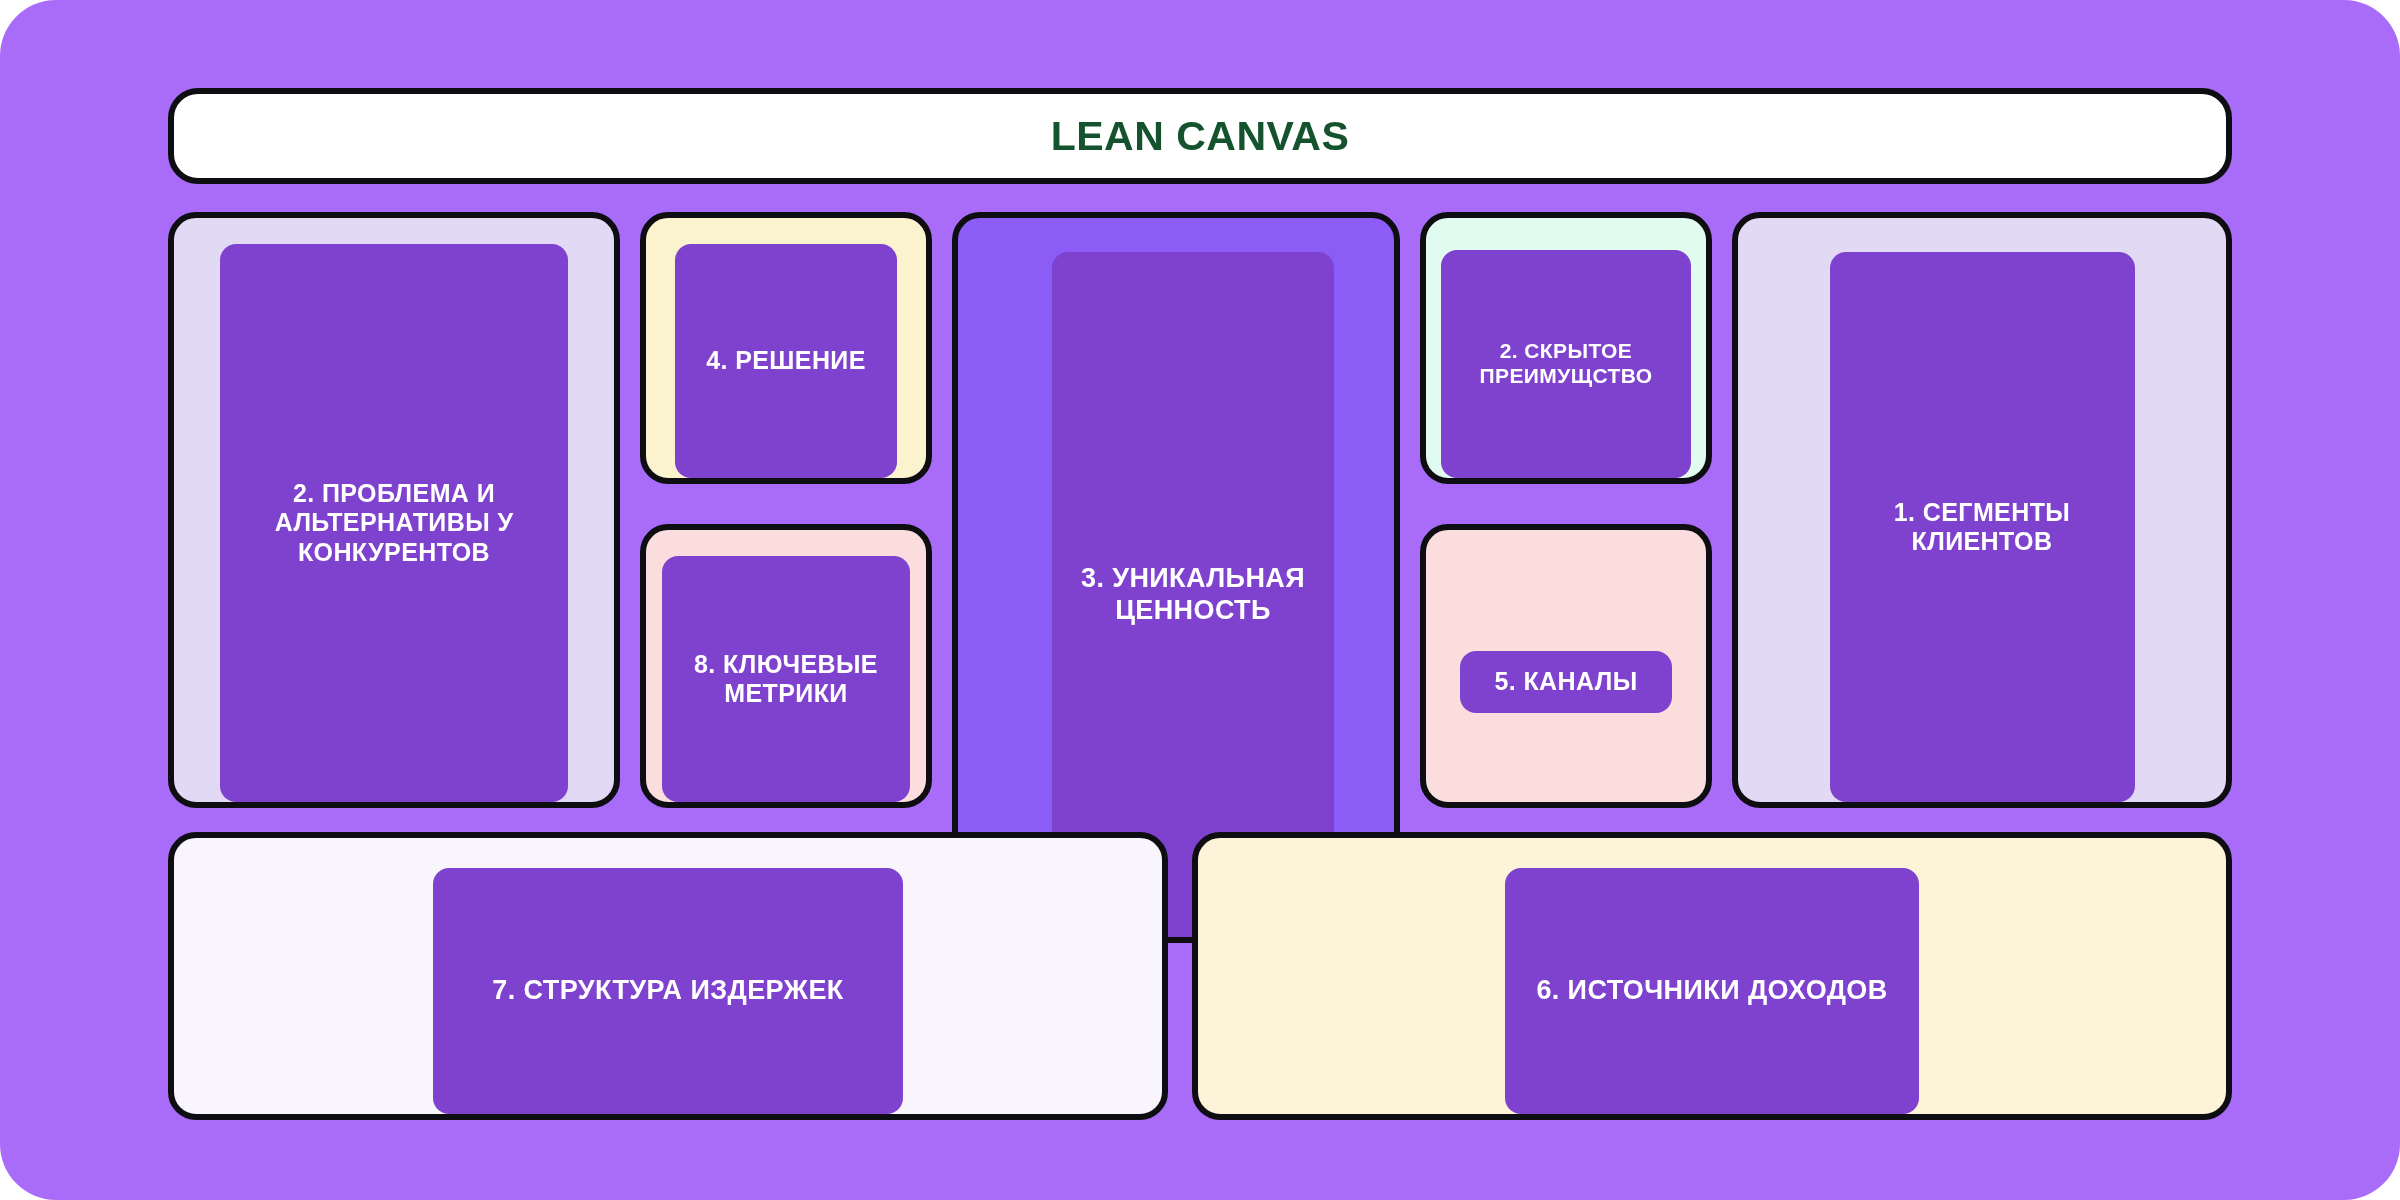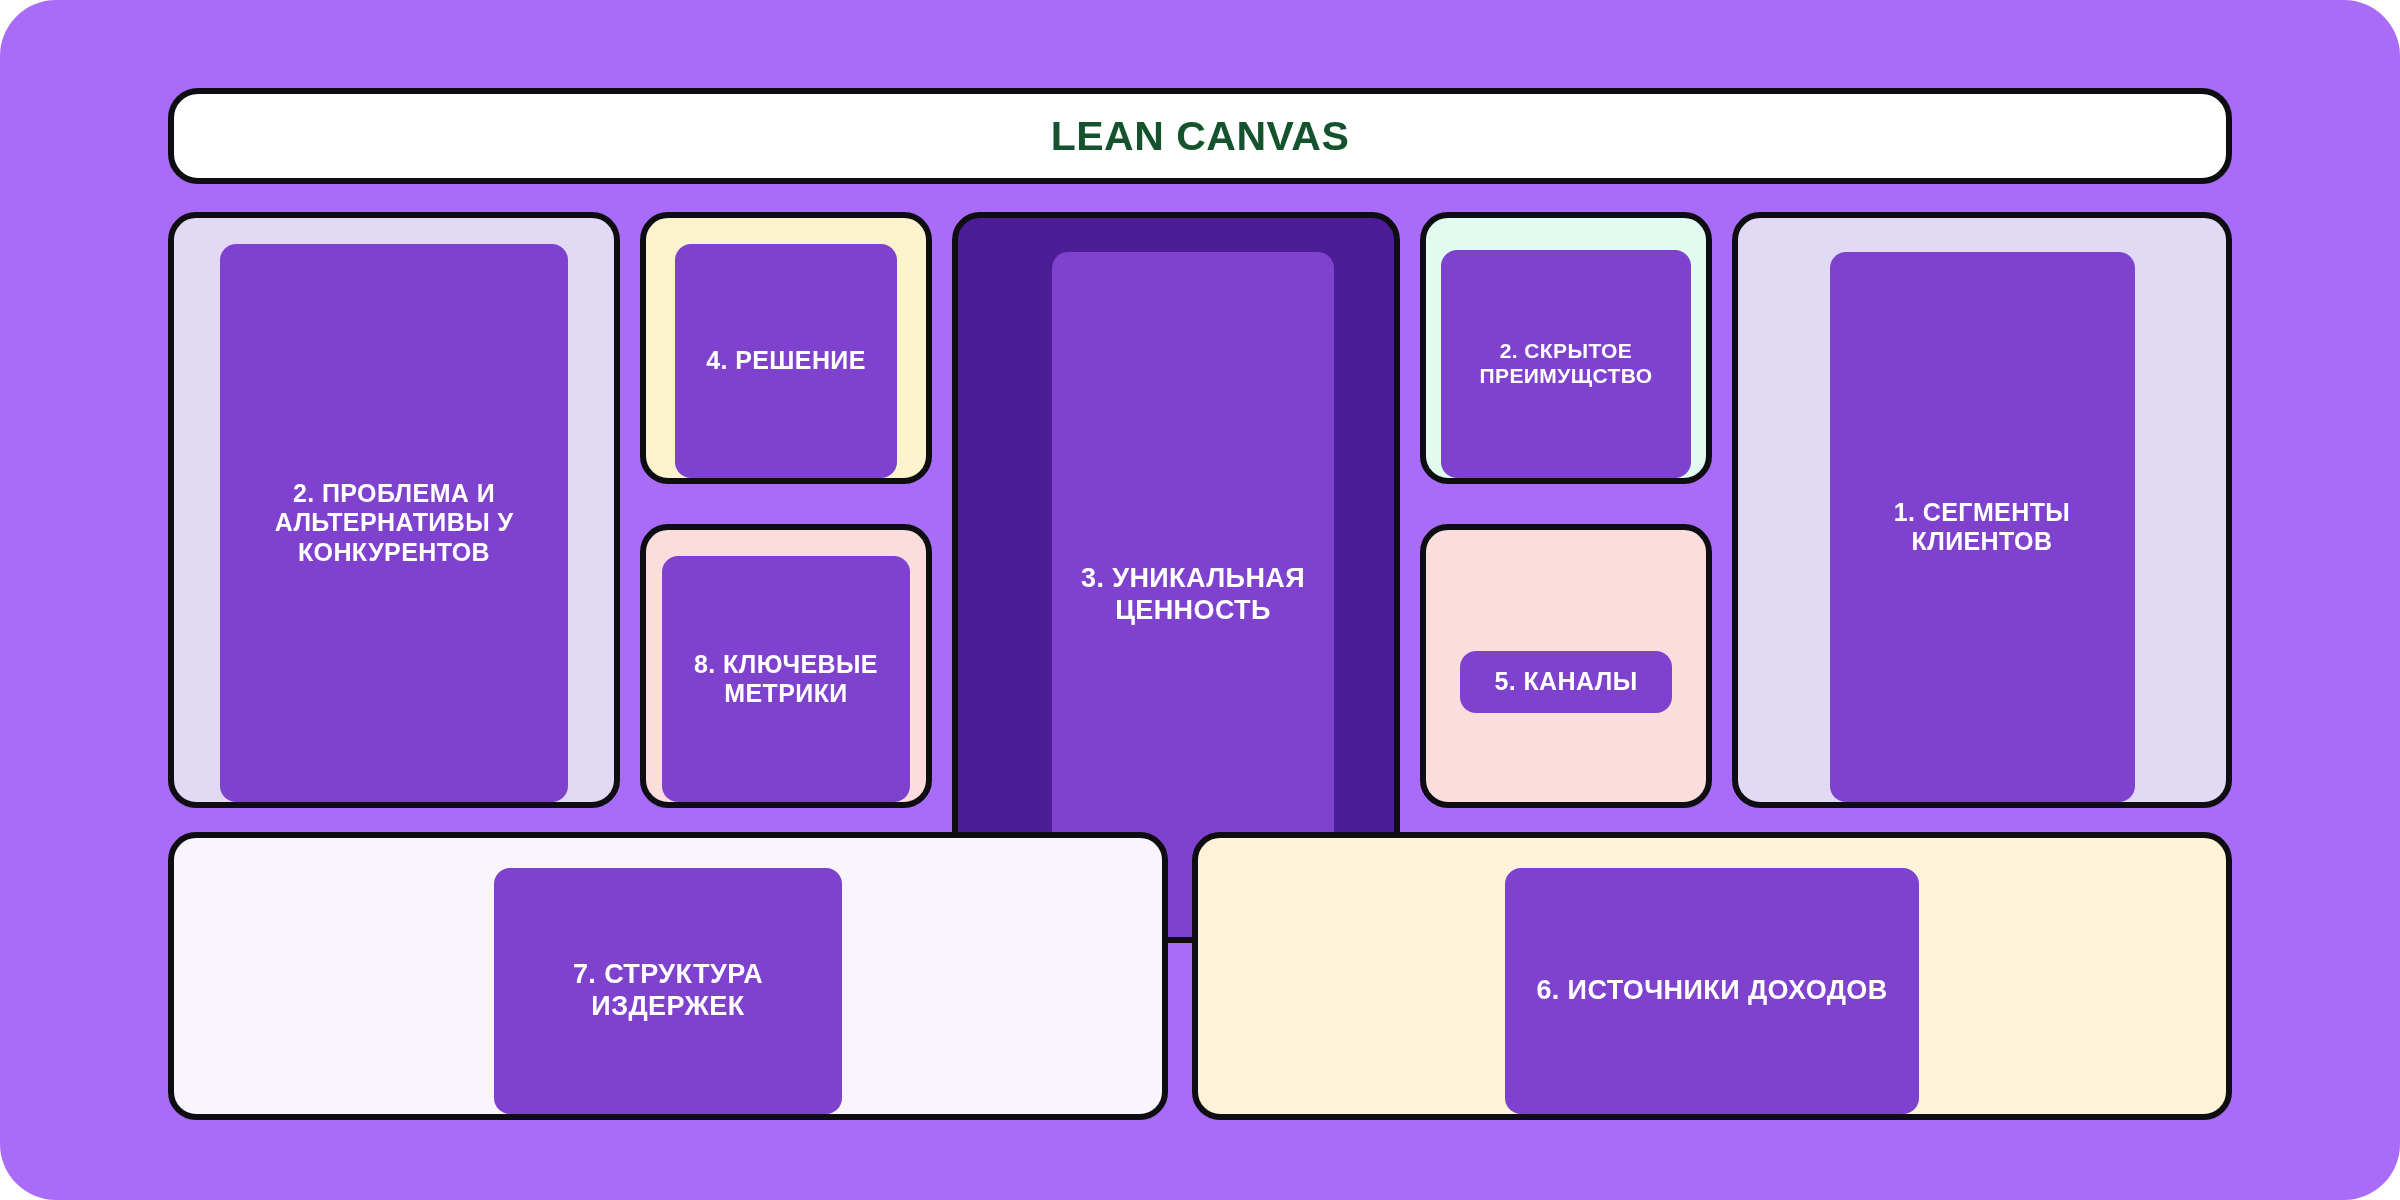--- a/index.html
+++ b/index.html
@@ -68,36 +68,36 @@
     align-items: center;
     justify-content: center;
     font-family: "Liberation Sans", sans-serif;
     white-space: pre-line;
   }
 
   
   #card-problem   { left: 168px;  top: 212px;  width: 452px;  height: 596px;  background: #e2daf5; }
   #card-solution  { left: 640px;  top: 212px;  width: 292px;  height: 272px;  background: #fbf3cd; }
   #card-metrics   { left: 640px;  top: 524px;  width: 292px;  height: 284px;  background: #fadddc; }
-  #card-value     { left: 952px;  top: 212px;  width: 448px;  height: 731px;  background: #4c1d95; padding-left: 34px; }
+  #card-value     { left: 952px;  top: 212px;  width: 448px;  height: 731px;  background: #8b5cf6; padding-left: 34px; }
   #card-advantage { left: 1420px; top: 212px;  width: 292px;  height: 272px;  background: #e1fbf0; }
   #card-channels  { left: 1420px; top: 524px;  width: 292px;  height: 284px;  background: #fadddc; align-items: center; }
   #card-segments  { left: 1732px; top: 212px;  width: 500px;  height: 596px;  background: #e2daf5; }
   #card-cost      { left: 168px;  top: 832px;  width: 1000px; height: 288px;  background: #f8f5fc; }
   #card-revenue   { left: 1192px; top: 832px;  width: 1040px; height: 288px;  background: #fdf3d8; }
 
   
   #badge-problem   { margin-top: 26px; width: 348px;  padding: 8px 14px; font-size: 25px; }
   #badge-solution  { margin-top: 26px; width: 222px;  padding: 14px 12px; font-size: 25px; }
   #badge-metrics   { margin-top: 26px; width: 248px;  padding: 16px 12px; font-size: 25px; }
   #badge-value     { margin-top: 34px; width: 282px;  padding: 18px 14px; font-size: 27px; }
   #badge-advantage { margin-top: 32px; width: 250px;  padding: 25px 12px; font-size: 21px; }
   #badge-channels  { margin-top: 32px; width: 212px;  padding: 16px 12px; font-size: 25px; }
   #badge-segments  { margin-top: 34px; width: 305px;  padding: 28px 14px; font-size: 25px; }
-  #badge-cost      { margin-top: 30px; width: 348px;  padding: 16px 16px; font-size: 27px; }
+  #badge-cost      { margin-top: 30px; width: 470px;  padding: 16px 16px; font-size: 27px; }
   #badge-revenue   { margin-top: 30px; width: 414px;  padding: 16px 16px; font-size: 27px; }
 </style>
 </head>
 <body>
 
 <div id="canvas-root">
 
   <div class="title-bar">
     <span class="title-text">LEAN CANVAS</span>
   </div>

